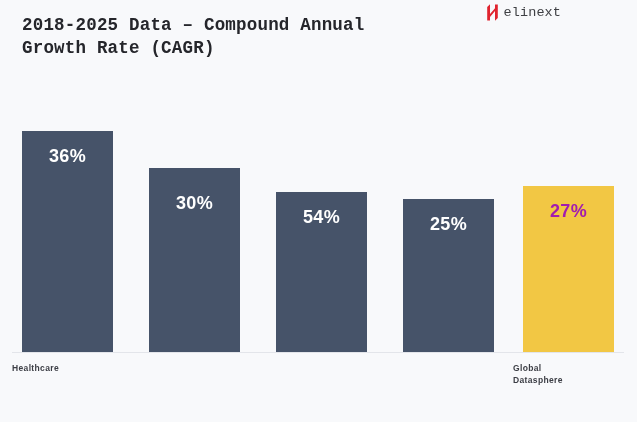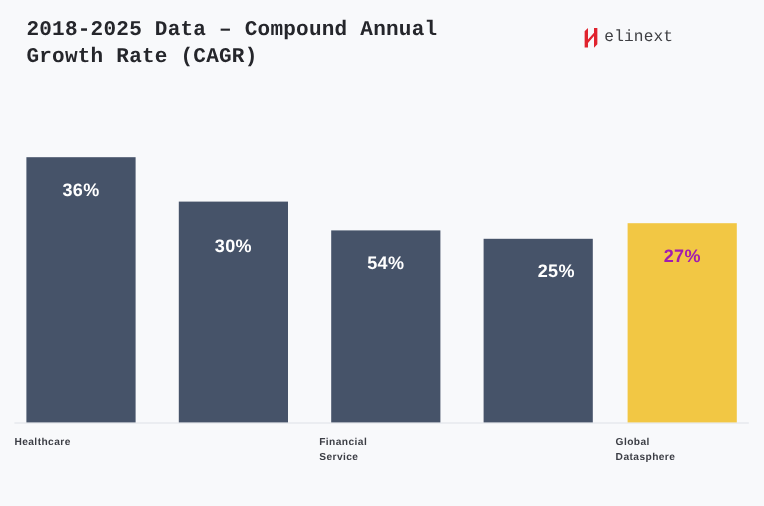--- a/index.html
+++ b/index.html
@@ -41,21 +41,21 @@
     font-weight: bold;
     line-height: 1.32;
     letter-spacing: 0.2px;
     color: #25262b;
     white-space: pre-line;
   }
 
   .brand {
     position: absolute;
     right: 19px;
-    top: 23px;
+    top: 4px;
     display: flex;
     align-items: center;
     gap: 5px;
     text-align: right;
   }
   .brand-mark {
     display: block;
     width: 13px;
     height: 17px;
   }
@@ -99,21 +99,21 @@
   }
   .bar-rect.accent {
     background: #f2c744;
   }
 
   .bar-value {
     position: absolute;
     left: 0;
     width: 91px;
     text-align: center;
-    font-size: 15px;
+    font-size: 18px;
     font-weight: bold;
     color: #ffffff;
     letter-spacing: 0.3px;
   }
   .bar-value.dark-text {
     color: #a21caf;
   }
 
   .cat-label {
     position: absolute;
@@ -156,26 +156,24 @@
 
     <div class="bar" style="left:149px;">
       <div class="bar-rect" style="height: 184px; background: rgb(70, 83, 105);"></div>
       <div class="bar-value" style="bottom: 138px;">30%</div>
     </div>
 
     <div class="bar" style="left:276px;">
       <div class="bar-rect" style="height: 160px; background: rgb(70, 83, 105);"></div>
       <div class="bar-value" style="bottom: 124px;">54%</div>
     </div>
-    <div class="cat-label" style="left:266px;">Financial
-Service</div>
 
     <div class="bar" style="left:403px;">
       <div class="bar-rect" style="height: 153px; background: rgb(70, 83, 105);"></div>
-      <div class="bar-value" style="bottom: 117px; padding-left: 15px;">25%</div>
+      <div class="bar-value" style="bottom: 117px;">25%</div>
     </div>
 
     <div class="bar" style="left:523px;">
       <div class="bar-rect accent" style="height: 166px; background: rgb(242, 199, 68);"></div>
       <div class="bar-value dark-text" style="bottom: 130px;">27%</div>
     </div>
     <div class="cat-label" style="left:513px;">Global
 Datasphere</div>
   </div>
 

